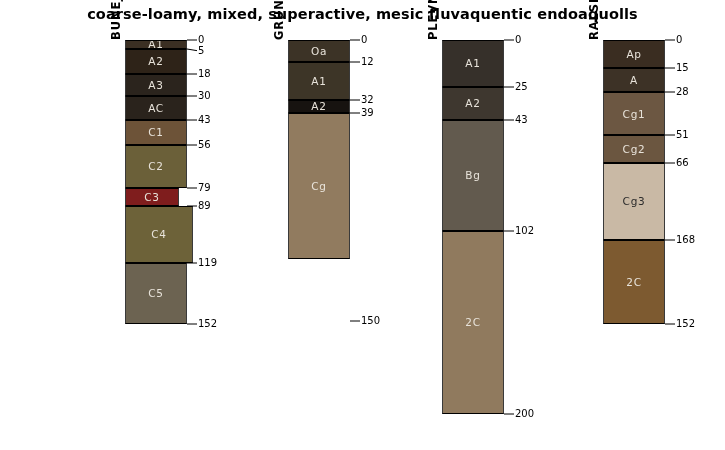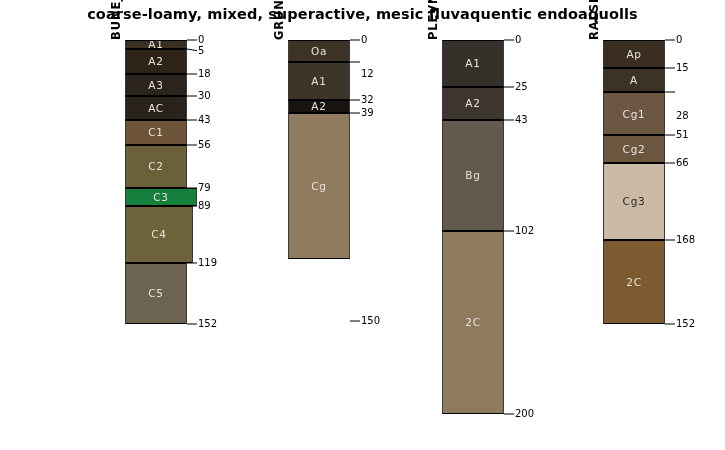--- a/index.html
+++ b/index.html
@@ -105,21 +105,21 @@
         </div>
         <div class="horizon" style="top: 56.1px; height: 24.31px; width: 62px; background: rgb(42, 35, 28);">
           <span class="horizon-label light">AC</span>
         </div>
         <div class="horizon" style="top: 80.41px; height: 24.31px; width: 62px; background: rgb(109, 83, 56);">
           <span class="horizon-label light">C1</span>
         </div>
         <div class="horizon" style="top: 104.72px; height: 43.01px; width: 62px; background: rgb(107, 96, 57);">
           <span class="horizon-label light">C2</span>
         </div>
-        <div class="horizon" style="top: 147.73px; height: 18.7px; width: 72px; background: #15803d;">
+        <div class="horizon" style="top: 147.73px; height: 18.7px; width: 54px; background: #7f1d1d;">
           <span class="horizon-label light">C3</span>
         </div>
         <div class="horizon" style="top: 166.43px; height: 56.1px; width: 68px; background: rgb(109, 98, 57);">
           <span class="horizon-label light">C4</span>
         </div>
         <div class="horizon" style="top: 222.53px; height: 61.71px; width: 62px; background: rgb(108, 99, 81);">
           <span class="horizon-label light">C5</span>
         </div>
       </div>
       <svg width="12" height="3" style="position: absolute; left: 62px; top: -1px;">
@@ -179,21 +179,21 @@
           <span class="horizon-label light">Cg</span>
         </div>
       </div>
       <svg width="12" height="3" style="position: absolute; left: 62px; top: -1px;">
         <line x1="0" y1="1" x2="10" y2="1" stroke="#000000" stroke-width="1"></line>
       </svg>
       <div class="depth-text" style="left: 73px; top: -5px;">0</div>
       <svg width="12" height="3" style="position: absolute; left: 62px; top: 21.44px;">
         <line x1="0" y1="1" x2="10" y2="1" stroke="#000000" stroke-width="1"></line>
       </svg>
-      <div class="depth-text" style="left: 73px; top: 17.44px; margin-top: 12px;">12</div>
+      <div class="depth-text" style="left: 73px; top: 17.44px;">12</div>
       <svg width="12" height="3" style="position: absolute; left: 62px; top: 58.84px;">
         <line x1="0" y1="1" x2="10" y2="1" stroke="#000000" stroke-width="1"></line>
       </svg>
       <div class="depth-text" style="left: 73px; top: 54.84px;">32</div>
       <svg width="12" height="3" style="position: absolute; left: 62px; top: 71.93px;">
         <line x1="0" y1="1" x2="10" y2="1" stroke="#000000" stroke-width="1"></line>
       </svg>
       <div class="depth-text" style="left: 73px; top: 67.93px;">39</div>
       <svg width="12" height="3" style="position: absolute; left: 62px; top: 279.5px;">
         <line x1="0" y1="1" x2="10" y2="1" stroke="#000000" stroke-width="1"></line>
@@ -263,21 +263,21 @@
         <line x1="0" y1="1" x2="10" y2="1" stroke="#000000" stroke-width="1"></line>
       </svg>
       <div class="depth-text" style="left: 73px; top: -5px;">0</div>
       <svg width="12" height="3" style="position: absolute; left: 62px; top: 27.05px;">
         <line x1="0" y1="1" x2="10" y2="1" stroke="#000000" stroke-width="1"></line>
       </svg>
       <div class="depth-text" style="left: 73px; top: 23.05px;">15</div>
       <svg width="12" height="3" style="position: absolute; left: 62px; top: 51.36px;">
         <line x1="0" y1="1" x2="10" y2="1" stroke="#000000" stroke-width="1"></line>
       </svg>
-      <div class="depth-text" style="left: 73px; top: 47.36px; margin-top: 24px;">28</div>
+      <div class="depth-text" style="left: 73px; top: 47.36px;">28</div>
       <svg width="12" height="3" style="position: absolute; left: 62px; top: 94.37px;">
         <line x1="0" y1="1" x2="10" y2="1" stroke="#000000" stroke-width="1"></line>
       </svg>
       <div class="depth-text" style="left: 73px; top: 90.37px;">51</div>
       <svg width="12" height="3" style="position: absolute; left: 62px; top: 122.42px;">
         <line x1="0" y1="1" x2="10" y2="1" stroke="#000000" stroke-width="1"></line>
       </svg>
       <div class="depth-text" style="left: 73px; top: 118.42px;">66</div>
       <svg width="12" height="3" style="position: absolute; left: 62px; top: 199.09px;">
         <line x1="0" y1="1" x2="10" y2="1" stroke="#000000" stroke-width="1"></line>

